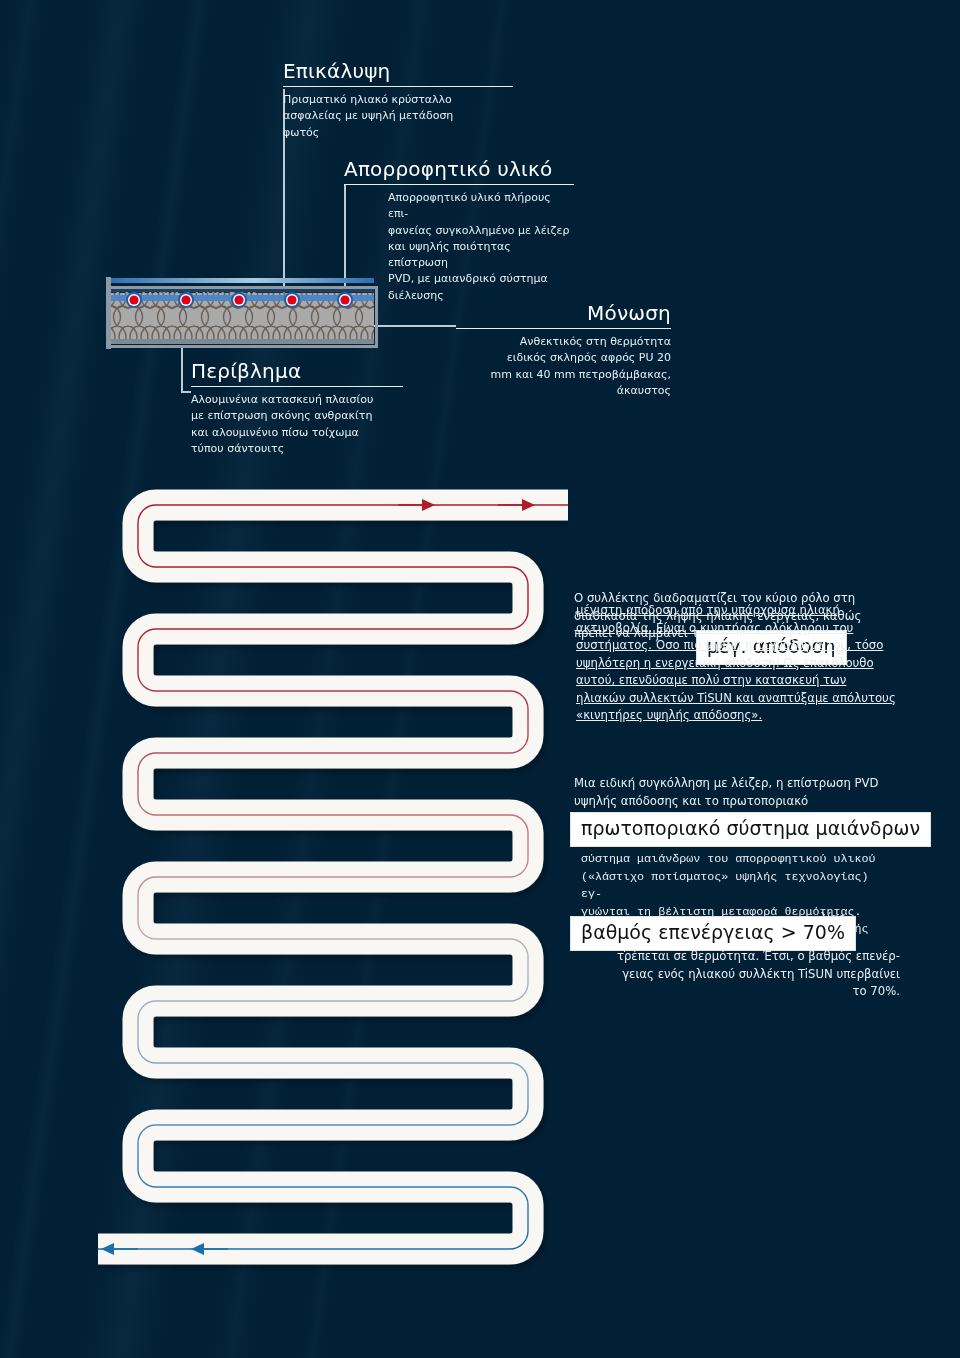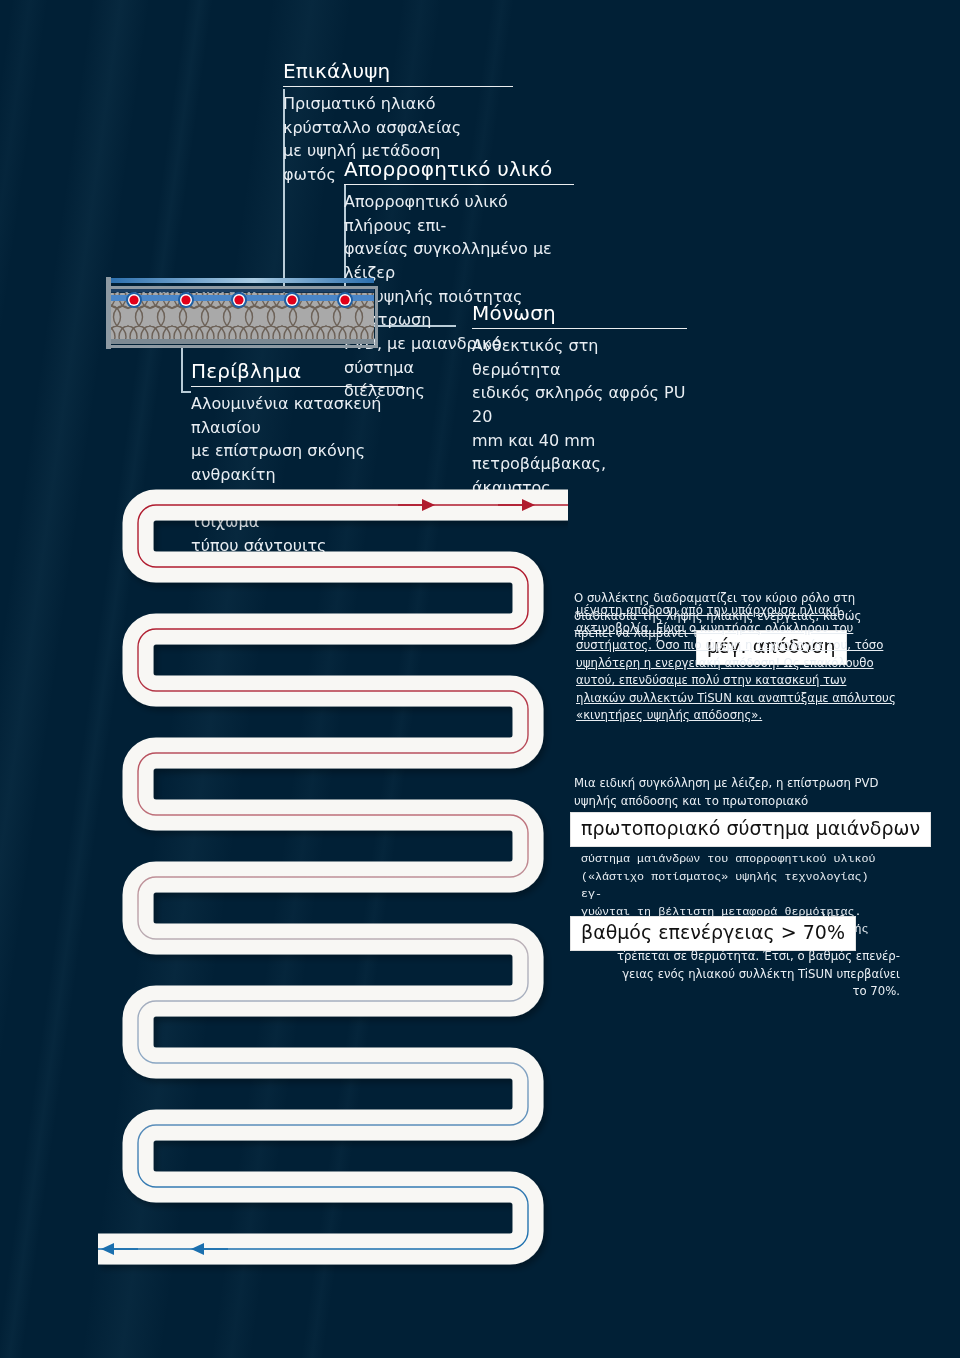--- a/index.html
+++ b/index.html
@@ -18,21 +18,21 @@
   .streak{position:absolute;top:-200px;height:1900px;transform:rotate(8deg);transform-origin:top center;}
 
   
   .callout{position:absolute;}
   .callout .ttl{
     font-size:20px;font-weight:400;letter-spacing:.2px;
     color:#ffffff;line-height:1.1;padding-bottom:4px;white-space:nowrap;
   }
   .callout .rule{height:1px;background:#ffffff;opacity:.92;}
   .callout .body{
-    font-size:16px;line-height:1.48;color:#e9eef3;
+    font-size:11px;line-height:1.48;color:#e9eef3;
     padding-top:5px;font-weight:400;
   }
 
   .section-label{
     position:absolute;font-size:11.5px;font-weight:700;letter-spacing:.55px;color:#ffffff;margin-top:40px;
   }
 
   
   .leader{position:absolute;background:#b9ccd8;}
   .leader.v{width:1.6px;}
@@ -79,28 +79,28 @@
 
   <div class="callout" style="left:283px;top:60px;width:230px;">
     <div class="ttl">Επικάλυψη</div>
     <div class="rule"></div>
     <div class="body" style="width:200px;">Πρισματικό ηλιακό κρύσταλλο ασφαλείας με υψηλή μετάδοση φωτός</div>
   </div>
 
   <div class="callout" style="left:344px;top:158px;width:230px;">
     <div class="ttl">Απορροφητικό υλικό</div>
     <div class="rule"></div>
-    <div class="body" style="white-space:pre-line;">Απορροφητικό υλικό πλήρους επι-
+    <div class="body" style="white-space:pre-line;padding-left:44px;">Απορροφητικό υλικό πλήρους επι-
 φανείας συγκολλημένο με λέιζερ
 και υψηλής ποιότητας επίστρωση
 PVD, με μαιανδρικό σύστημα
 διέλευσης</div>
   </div>
 
-  <div class="callout" style="left:472px;top:302px;width:215px;">
+  <div class="callout" style="left:456px;top:302px;width:215px;text-align:right;">
     <div class="ttl">Μόνωση</div>
     <div class="rule"></div>
     <div class="body" style="white-space:pre-line;">Ανθεκτικός στη θερμότητα
 ειδικός σκληρός αφρός PU 20
 mm και 40 mm πετροβάμβακας,
 άκαυστος</div>
   </div>
 
   <div class="callout" style="left:191px;top:360px;width:212px;">
     <div class="ttl">Περίβλημα</div>

